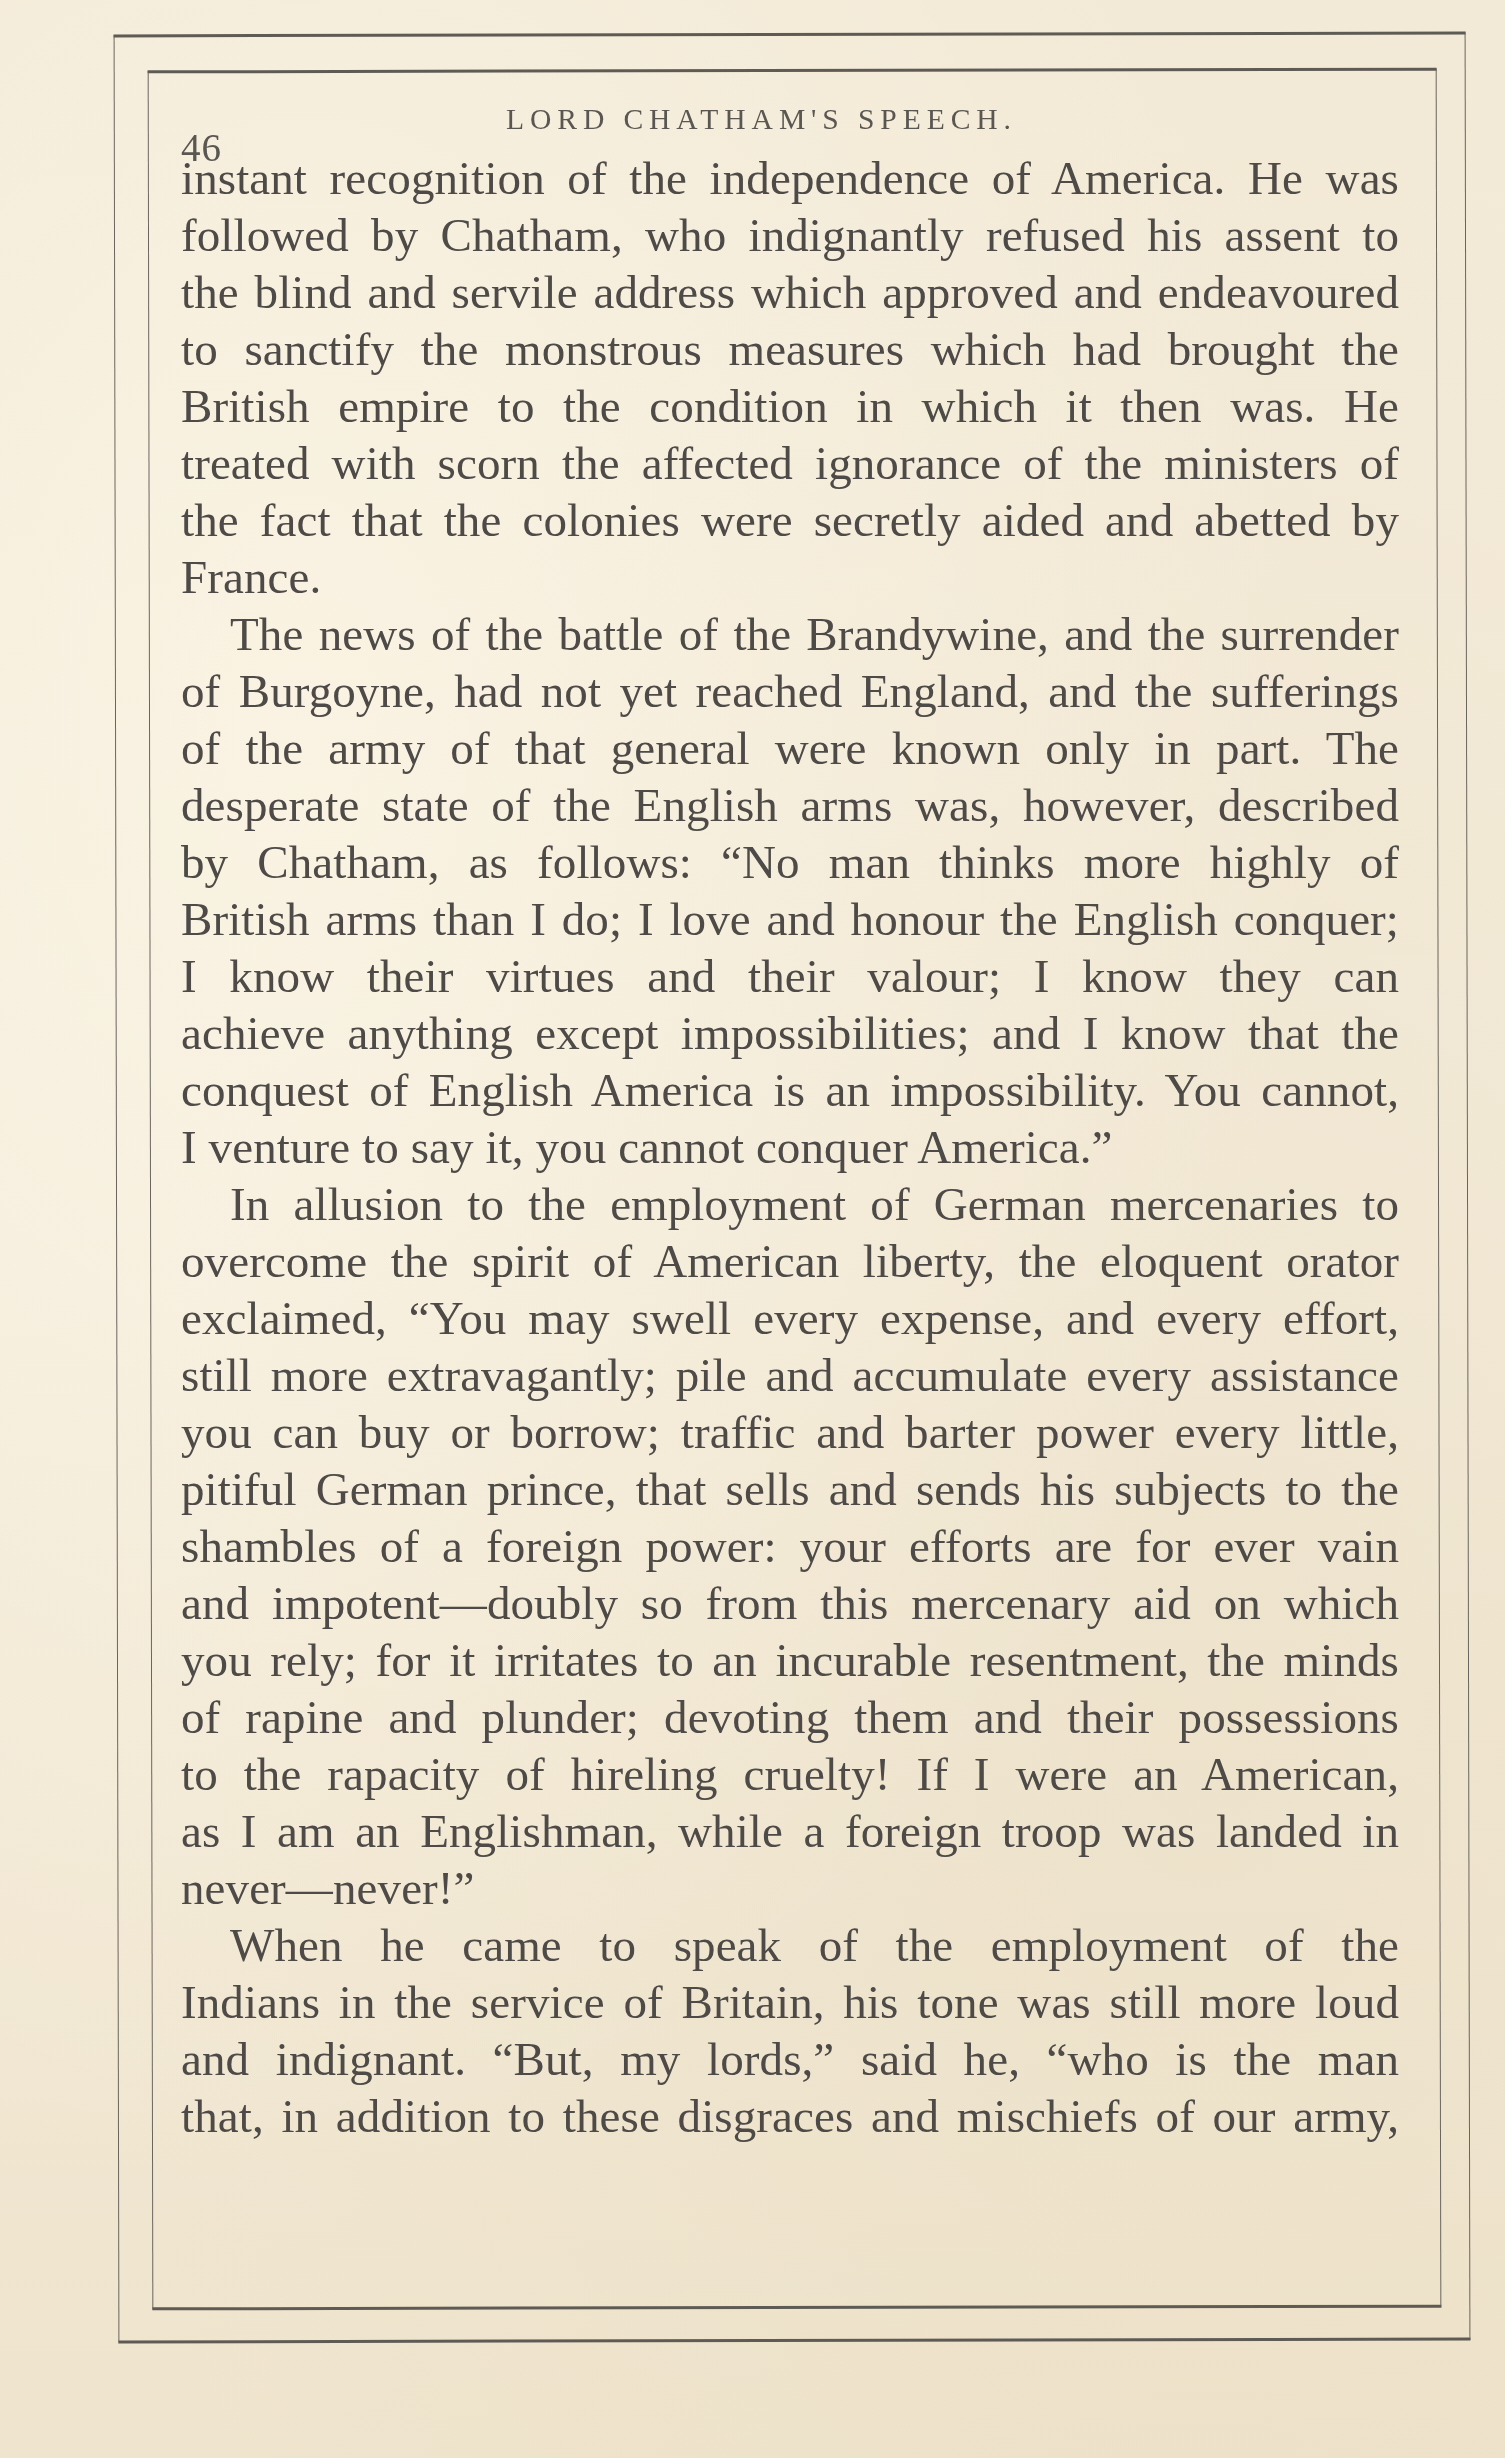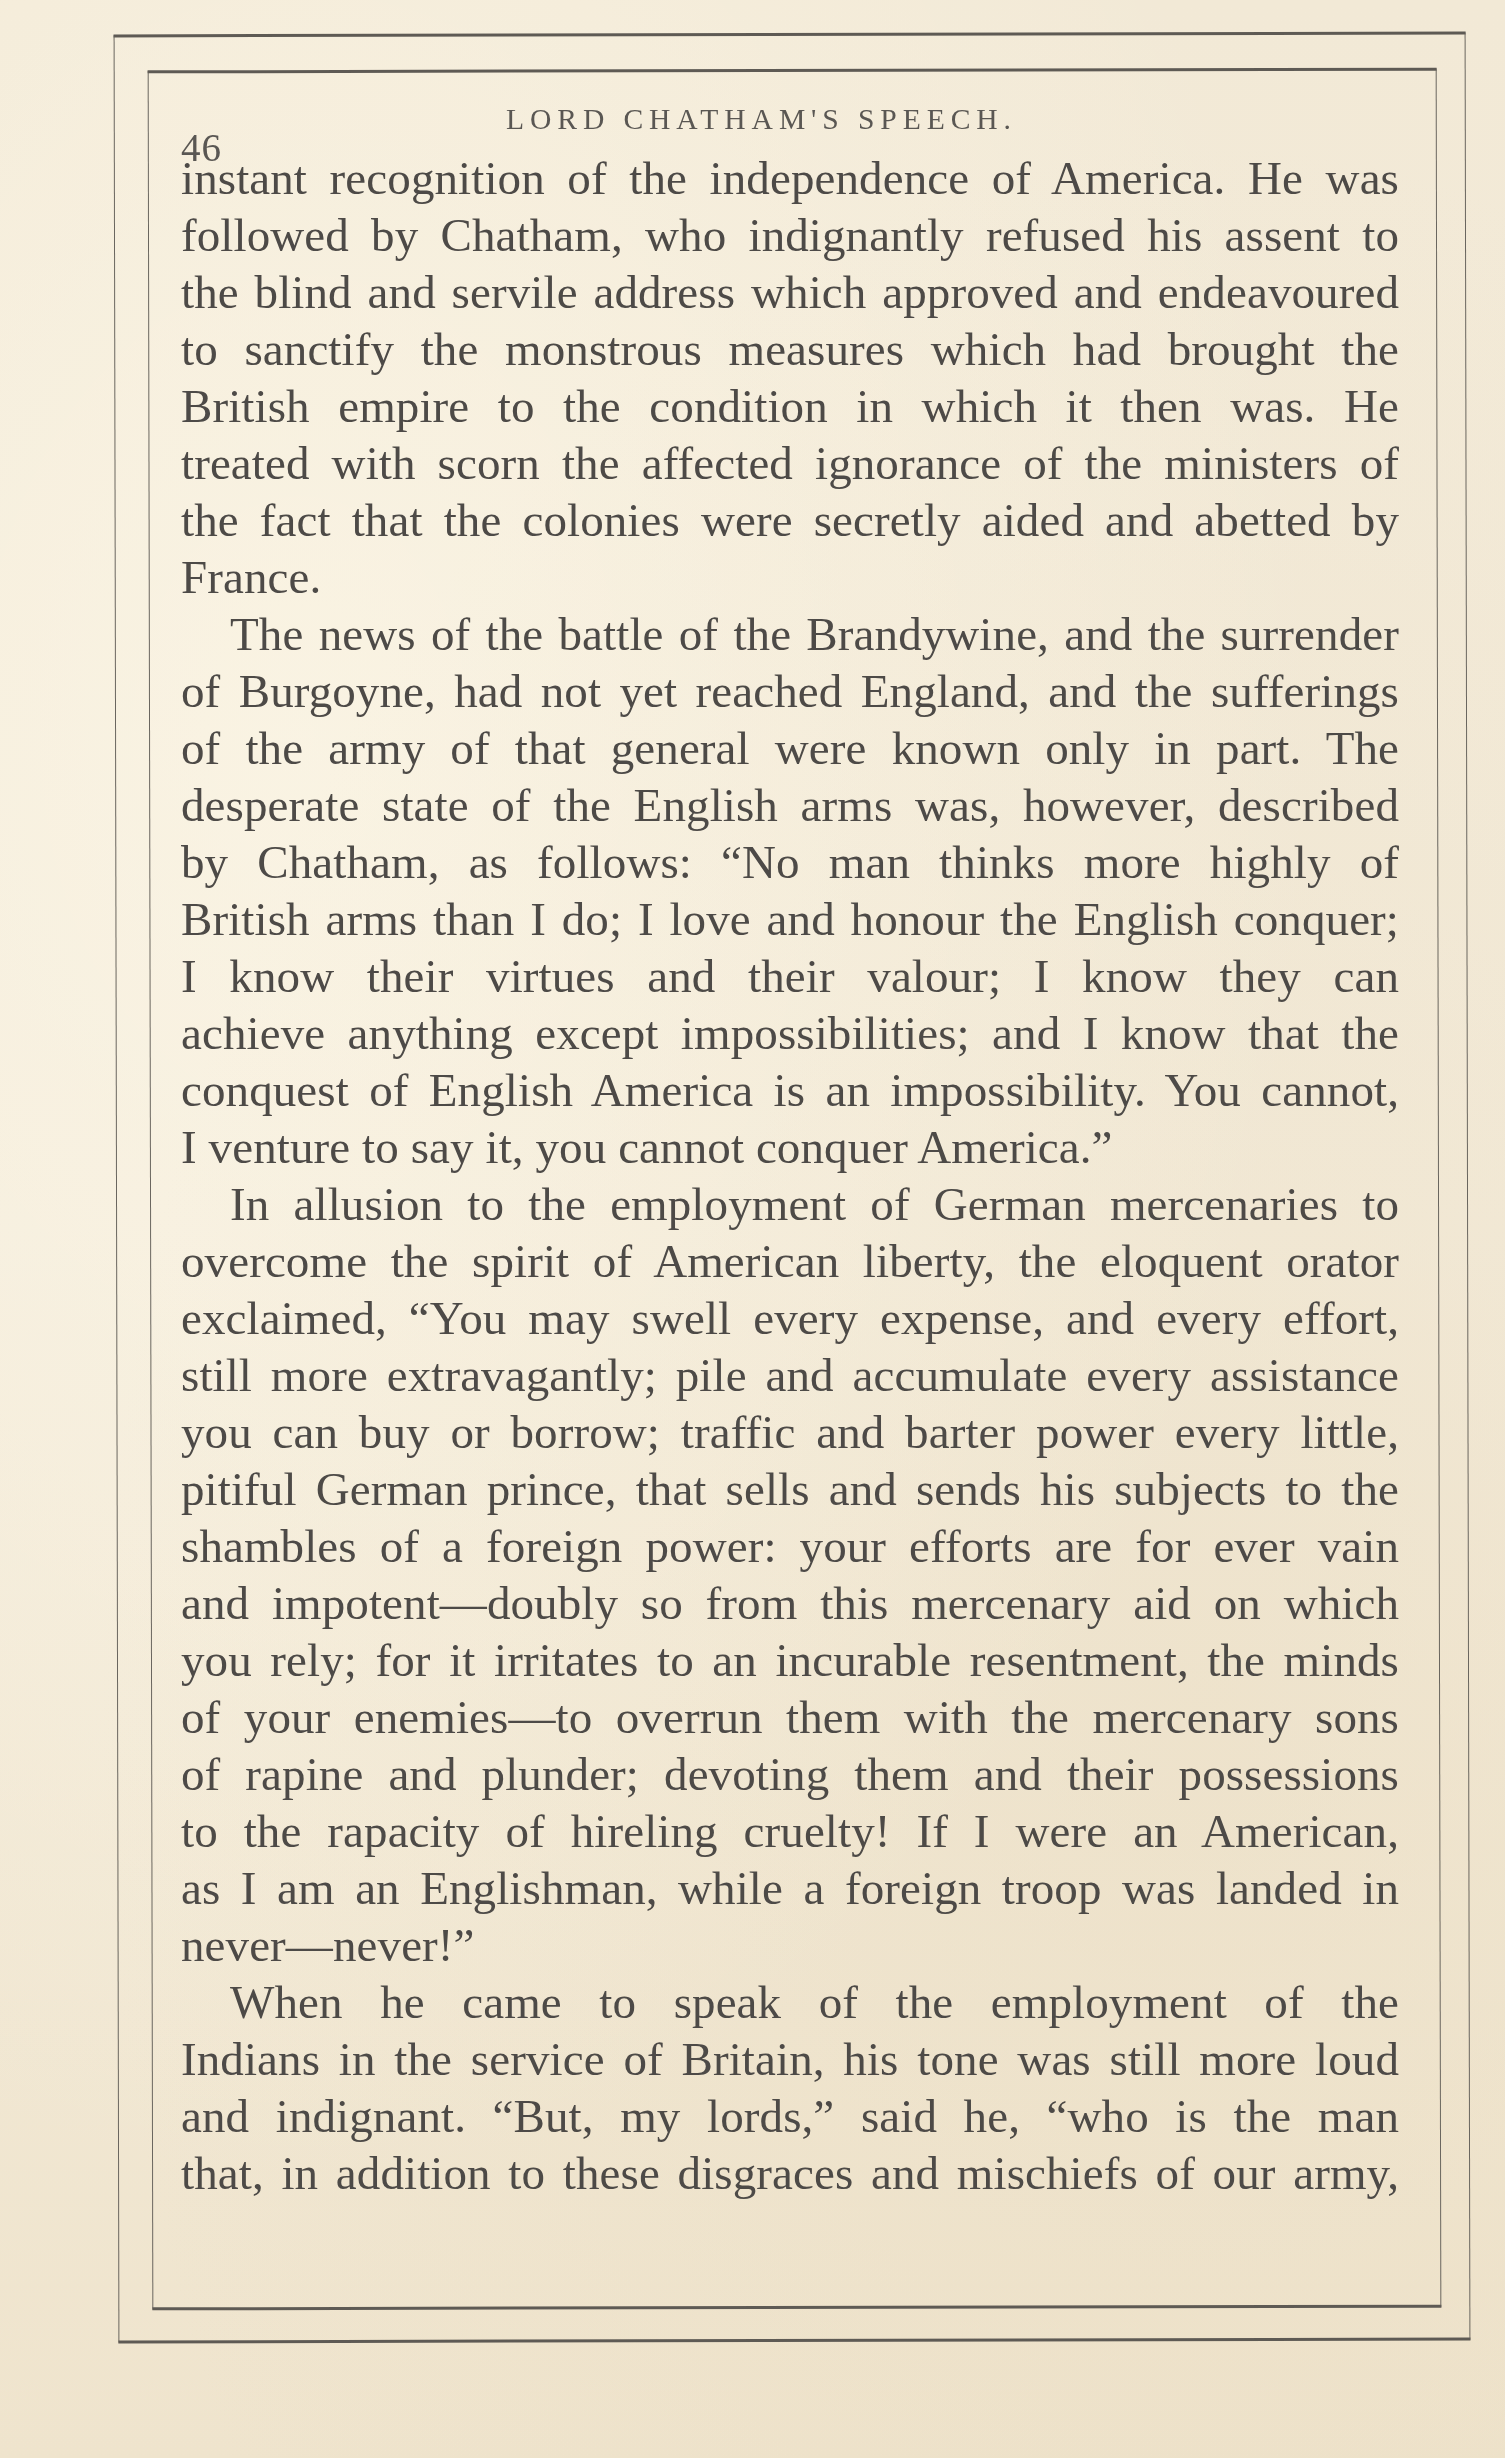--- a/index.html
+++ b/index.html
@@ -133,21 +133,20 @@
     <div class="paragraph">
       <span class="line indent">In allusion to the employment of German mercenaries to</span>
       <span class="line">overcome the spirit of American liberty, the eloquent orator</span>
       <span class="line">exclaimed, “You may swell every expense, and every effort,</span>
       <span class="line">still more extravagantly; pile and accumulate every assistance</span>
       <span class="line">you can buy or borrow; traffic and barter power every little,</span>
       <span class="line">pitiful German prince, that sells and sends his subjects to the</span>
       <span class="line">shambles of a foreign power: your efforts are for ever vain</span>
       <span class="line">and impotent—doubly so from this mercenary aid on which</span>
       <span class="line">you rely; for it irritates to an incurable resentment, the minds</span>
-      <span class="line">of your enemies—to overrun them with the mercenary sons</span>
       <span class="line">of rapine and plunder; devoting them and their possessions</span>
       <span class="line">to the rapacity of hireling cruelty!  If I were an American,</span>
       <span class="line">as I am an Englishman, while a foreign troop was landed in</span>
       <span class="line last">never—never!”</span>
     </div>
 
     <div class="paragraph">
       <span class="line indent">When he came to speak of the employment of the</span>
       <span class="line">Indians in the service of Britain, his tone was still more loud</span>
       <span class="line">and indignant.  “But, my lords,” said he, “who is the man</span>

